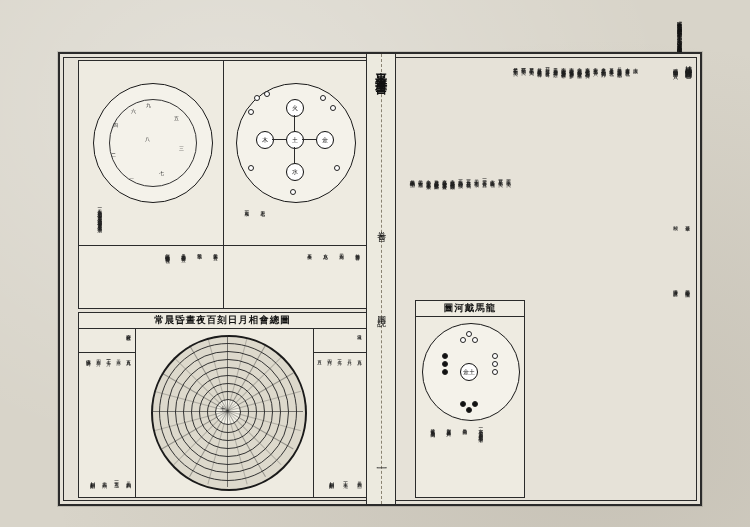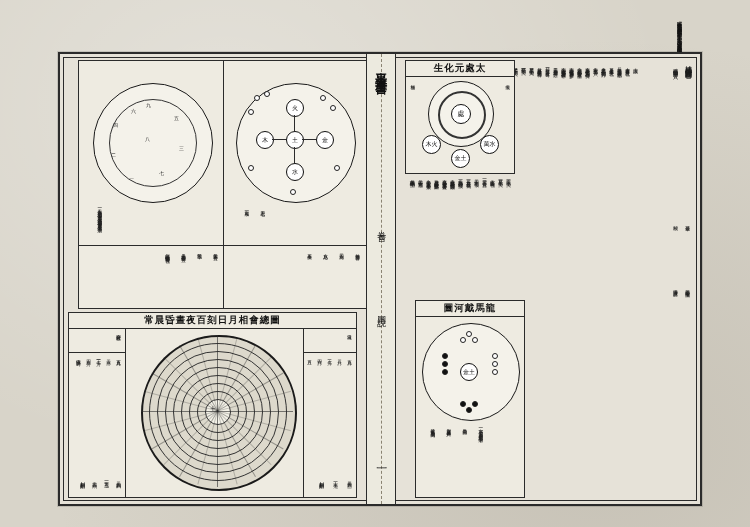--- a/index.html
+++ b/index.html
@@ -165,31 +165,20 @@
       <div class="vcol xs" style="right:42px;top:2px;height:300px;">五日為一候三候為一氣</div>
       <div class="vcol xs" style="right:50px;top:2px;height:300px;">六氣為一時四時為一歲</div>
       <div class="vcol xs" style="right:58px;top:2px;height:300px;">立春雨水驚蟄春分清明穀雨</div>
       <div class="vcol xs" style="right:66px;top:2px;height:300px;">立夏小滿芒種夏至小暑大暑</div>
       <div class="vcol xs" style="right:74px;top:2px;height:300px;">立秋處暑白露秋分寒露霜降</div>
       <div class="vcol xs" style="right:82px;top:2px;height:300px;">立冬小雪大雪冬至小寒大寒</div>
       <div class="vcol xs" style="right:90px;top:2px;height:280px;">此二十四氣之序也</div>
       <div class="vcol xs" style="right:98px;top:2px;height:220px;">〇氣候說</div>
     </div>
 
-    <div class="panel" style="left:345px;top:6px;width:108px;height:112px;">
-      <div class="panel-title">生化元處太</div>
-      <div class="circle" style="left:22px;top:20px;width:64px;height:64px;"></div>
-      <div class="ring" style="left:32px;top:30px;width:44px;height:44px;border-width:2px;"></div>
-      <div class="node" style="left:45px;top:43px;width:18px;height:18px;font-size:7px;">處</div>
-      <div class="node" style="left:16px;top:74px;width:17px;height:17px;">木火</div>
-      <div class="node" style="left:74px;top:74px;width:17px;height:17px;">萬水</div>
-      <div class="node" style="left:45px;top:88px;width:17px;height:17px;">金土</div>
-      <div class="vcol xs" style="left:4px;top:20px;height:80px;">無極</div>
-      <div class="vcol xs" style="right:4px;top:20px;height:80px;">太極</div>
-    </div>
 
     <div class="vcol sm" style="left:349px;top:122px;height:60px;">萬化物生</div>
 
     <div class="panel" style="left:355px;top:246px;width:108px;height:196px;">
       <div class="panel-title">圖河戴馬龍</div>
       <div class="circle" style="left:6px;top:22px;width:96px;height:96px;"></div>
 
       <div class="dot" style="left:50px;top:30px;width:4px;height:4px;"></div>
       <div class="dot" style="left:44px;top:36px;width:4px;height:4px;"></div>
       <div class="dot" style="left:56px;top:36px;width:4px;height:4px;"></div>
@@ -254,21 +243,21 @@
       <div class="vcol xs" style="left:36px;top:146px;height:34px;">左三右七</div>
     </div>
 
     <div class="panel" style="left:163px;top:191px;width:142px;height:62px;">
       <div class="vcol xs" style="right:6px;top:4px;height:54px;">神龜負洛書</div>
       <div class="vcol xs" style="right:22px;top:4px;height:54px;">二四為肩</div>
       <div class="vcol xs" style="right:38px;top:4px;height:54px;">六八為足</div>
       <div class="vcol xs" style="right:54px;top:4px;height:54px;">五居中央</div>
     </div>
 
-    <div class="panel" style="left:8px;top:258px;width:287px;height:184px;text-decoration:underline;">
+    <div class="panel" style="left:18px;top:258px;width:287px;height:184px;text-decoration:underline;">
       <div class="panel-title">常晨昏晝夜百刻日月相會總圖</div>
 
       <div style="position:absolute;left:0;top:15px;width:56px;bottom:0;border-right:1px solid #2b2b2b;">
         <div style="position:absolute;left:0;right:0;top:0;height:24px;border-bottom:1px solid #2b2b2b;"></div>
         <div class="vcol xs" style="right:4px;top:3px;height:18px;">定寶時數</div>
         <div class="vcol xs" style="right:4px;top:28px;height:120px;">正五九月</div>
         <div class="vcol xs" style="right:14px;top:28px;height:120px;">二六十月</div>
         <div class="vcol xs" style="right:24px;top:28px;height:120px;">三七十一月</div>
         <div class="vcol xs" style="right:34px;top:28px;height:120px;">四八十二月</div>
         <div class="vcol xs" style="right:44px;top:28px;height:110px;">寅申巳亥時</div>

